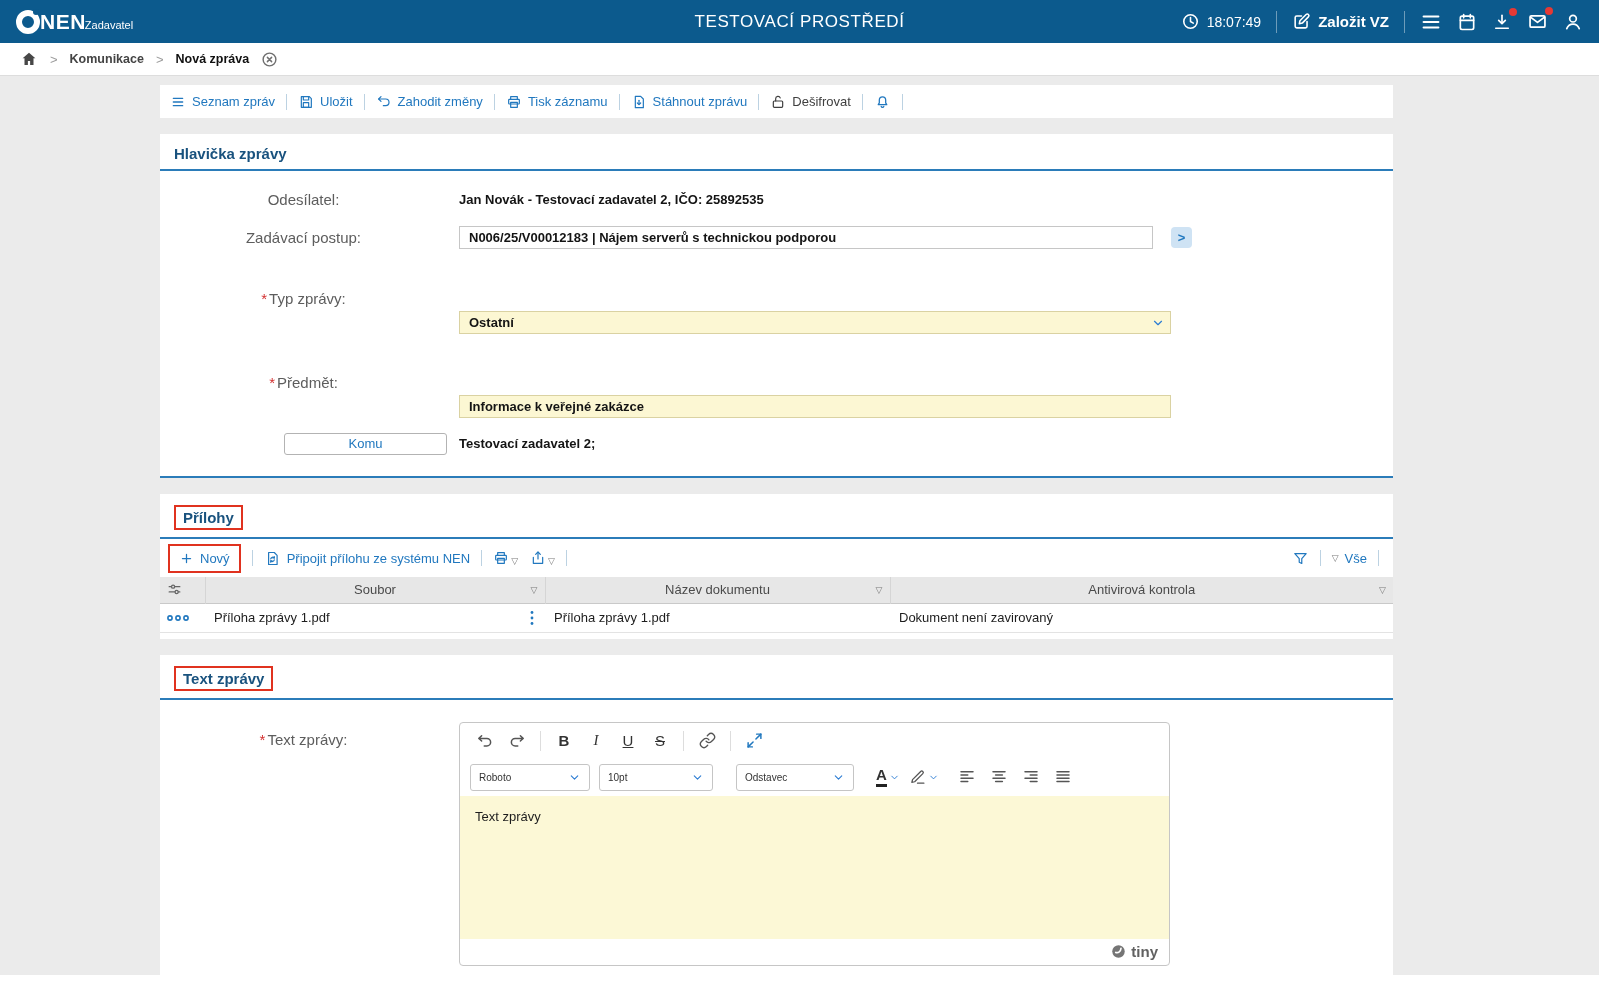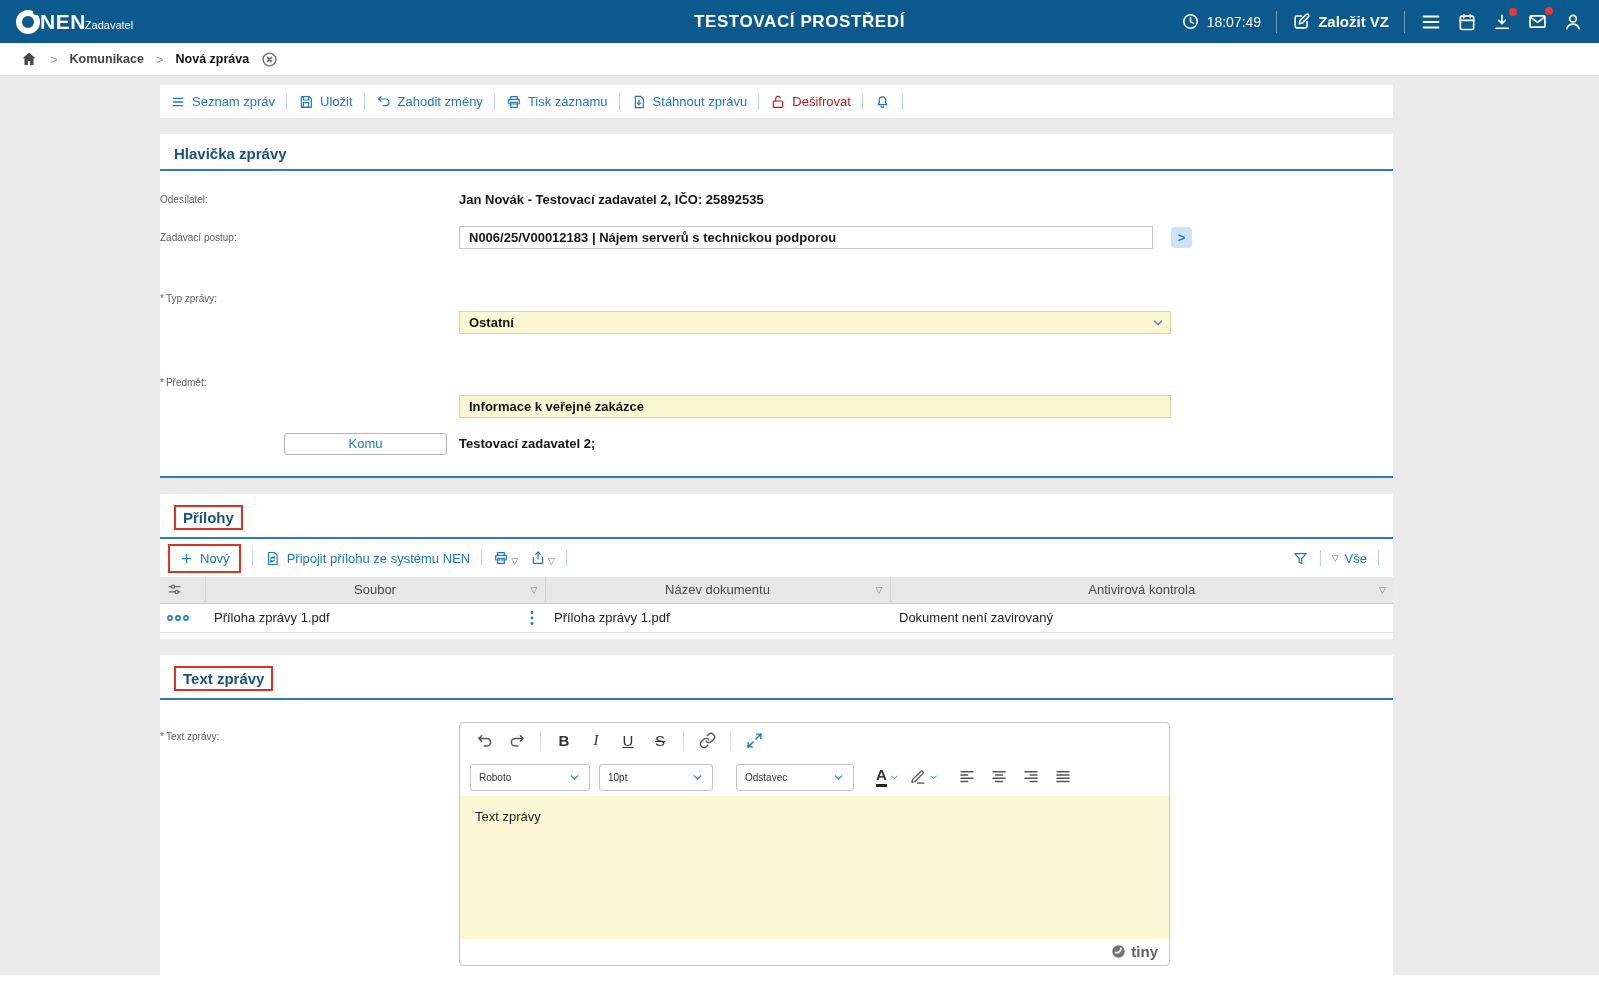--- a/index.html
+++ b/index.html
@@ -8,21 +8,21 @@
   svg { display:block; }
   .ic { fill:none; stroke:currentColor; stroke-width:2; stroke-linecap:round; stroke-linejoin:round; }
 
   
   .topbar { height:43px; background:#0c5a8d; display:flex; align-items:center; color:#fff; padding:0 16px; position:relative; }
   .brand { display:flex; align-items:center; z-index:2; }
   .logo-ring { width:24px; height:24px; border:6px solid #fff; border-radius:50%; position:relative; }
   .logo-ring::after { content:""; position:absolute; top:-7px; right:-5px; width:6px; height:6px; background:#0c5a8d; border-radius:50%; }
   .brand-name { font-size:21px; font-weight:bold; letter-spacing:.5px; }
   .brand-sub { font-size:11px; align-self:flex-end; margin:0 0 3px -1px; }
-  .env-title { position:absolute; left:0; right:0; text-align:center; font-size:17px; font-weight:bold; letter-spacing:.6px; }
+  .env-title { position:absolute; left:0; right:0; text-align:center; font-size:17px; font-weight:normal; letter-spacing:.6px; }
   .topbar-right { margin-left:auto; display:flex; align-items:center; gap:15px; z-index:2; }
   .tb-sep { width:1px; height:22px; background:rgba(255,255,255,.4); }
   .tb-time { display:flex; align-items:center; gap:7px; font-size:14px; }
   .tb-createvz { display:flex; align-items:center; gap:7px; font-size:15px; font-weight:bold; cursor:pointer; }
   .tb-icon { position:relative; cursor:pointer; display:flex; align-items:center; }
   .badge { position:absolute; top:-4px; right:-5px; width:8px; height:8px; background:#e53935; border-radius:50%; }
 
   
   .breadcrumb { height:33px; background:#fff; display:flex; align-items:center; gap:12px; padding:0 20px; border-bottom:1px solid #ddd; }
   .bc-sep { color:#9b9b9b; font-size:13px; }
@@ -30,35 +30,35 @@
   .bc-item.current { color:#111; }
   .bc-close { cursor:pointer; color:#6f6f6f; }
 
   
   .content { margin-left:160px; width:1233px; }
   .card { background:#fff; }
 
   
   .toolbar-card { margin-top:9px; height:33px; display:flex; align-items:center; padding:0 10px; }
   .tool-link { display:flex; align-items:center; gap:6px; color:#2178bf; font-size:13px; cursor:pointer; white-space:nowrap; }
-  .tool-link.disabled { color:#b91c1c; cursor:default; }
+  .tool-link.disabled { color:#404040; cursor:default; }
   .tool-sep { width:1px; height:16px; background:#bcd2e2; margin:0 11px; }
 
   
   .section-card { margin-top:16px; }
   .blue-bottom { border-bottom:2px solid #2b7cb9; }
   .section-title-row { padding:11px 14px 7px; border-bottom:2px solid #2b7cb9; display:flex; align-items:center; justify-content:space-between; }
   .section-title { color:#19527e; font-size:15px; font-weight:bold; }
   .red-ann { display:inline-block; border:2px solid #e0321f; padding:2px 7px; }
 
   
   .form { padding:16px 0 20px; }
   .frow { display:flex; align-items:center; min-height:25px; margin-bottom:13px; }
   .frow:last-child { margin-bottom:0; }
-  .flabel { width:299px; text-align:left; padding-right:12px; font-size:10px; color:#5d5d5d; flex:none; }
+  .flabel { width:299px; text-align:center; padding-right:12px; font-size:15px; color:#5d5d5d; flex:none; }
   .req { color:#d32f2f; margin-right:2px; }
   .fvalue-text { font-size:13px; font-weight:bold; color:#141414; }
   .finput { height:23px; border:1px solid #c6c6c6; background:#fff; display:flex; align-items:center; padding:0 9px; font-size:13px; font-weight:bold; color:#141414; font-family:"Liberation Sans",sans-serif; }
   .yellow { background:#fcf7d3; border-color:#dad2a2;margin-top:48px; }
   .proc-wrap { display:flex; align-items:center; gap:18px; }
   .proc-input { width:694px; cursor:text; }
   .go-btn { width:21px; height:21px; background:#cfe3f4; color:#2178bf; border:none; border-radius:4px; font-weight:bold; font-size:13px; cursor:pointer; display:flex; align-items:center; justify-content:center; }
   .sel { width:712px; position:relative; cursor:pointer; padding-right:26px; }
   .sel .chev { position:absolute; right:5px; top:50%; transform:translateY(-50%); color:#2b7cd3; }
   .subject-input { width:712px; }

